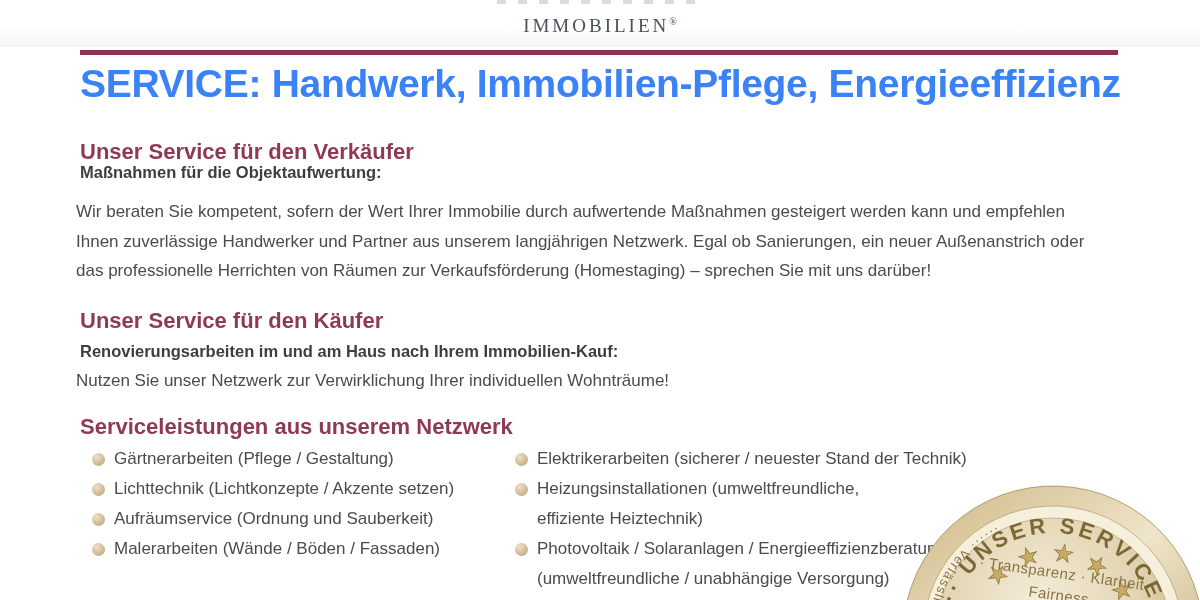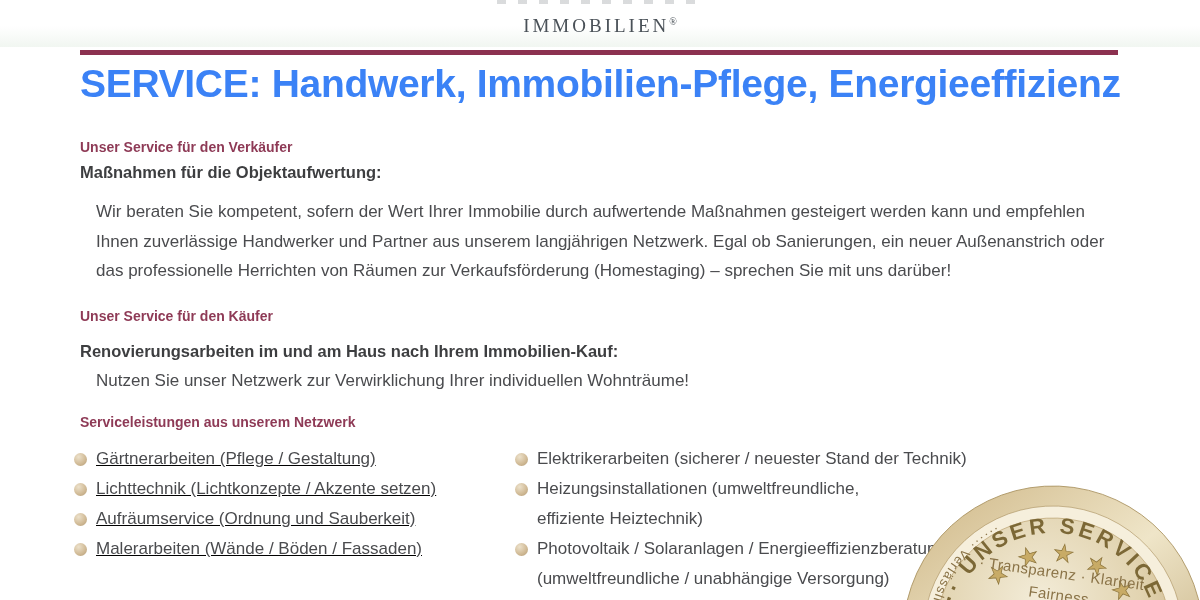--- a/index.html
+++ b/index.html
@@ -14,37 +14,37 @@
   .logo-line { position:absolute; top:15px; left:0; width:1200px; text-align:center;
               font-family:"Liberation Serif","DejaVu Serif",serif; font-size:19px;
               letter-spacing:3px; color:#4a5158; }
   .logo-line .reg { font-size:10px; letter-spacing:0; position:relative; top:-7px; }
 
   .divider { position:absolute; left:80px; top:50px; width:1038px; height:5px; background:#8c3150; }
 
   .title { position:absolute; left:80px; top:62px; margin:0; font-size:39px; font-weight:bold;
            letter-spacing:-0.3px; color:#3b82f6; white-space:nowrap; }
 
-  .sec-heading { position:absolute; left:80px; margin:0; font-size:14px; font-weight:bold;
+  .sec-heading { position:absolute; left:80px; margin:0; font-size:22px; font-weight:bold;
                  color:#8e3a56; white-space:nowrap; }
   .sub-heading { position:absolute; left:80px; margin:0; font-size:16.5px; font-weight:bold;
                  color:#3d3e40; white-space:nowrap; }
-  .body-lines  { position:absolute; left:96px; font-size:17px; color:#4a4b4e;
+  .body-lines  { position:absolute; left:76px; font-size:17px; color:#4a4b4e;
                  line-height:29.5px; white-space:nowrap; }
 
   #seller-heading { top:139px; }
   #seller-sub     { top:163px; }
   #seller-body    { top:197px; }
   #buyer-heading  { top:308px; }
   #buyer-sub      { top:342px; }
   #buyer-body     { top:366px; }
   #network-heading{ top:414px; }
 
   .list { position:absolute; top:444px; }
-  #list-left  { left:74px;  width:430px;text-decoration:underline; }
+  #list-left  { left:92px;  width:430px; }
   #list-right { left:515px; width:460px; }
   .li { display:flex; align-items:center; height:30px; }
   .li .dot { width:13px; height:13px; border-radius:50%; flex:none; margin-right:9px;
              background:radial-gradient(circle at 35% 30%, #ece1cb 0%, #d2bc98 55%, #b29a74 100%); }
   .li.cont .dot { visibility:hidden; }
   .li .txt { font-size:17px; color:#4a4b4e; white-space:nowrap; }
 
   .seal { position:absolute; left:893px; top:476px; width:320px; height:320px; }
   .seal text { font-family:"Liberation Sans","DejaVu Sans",sans-serif; }
 </style>

